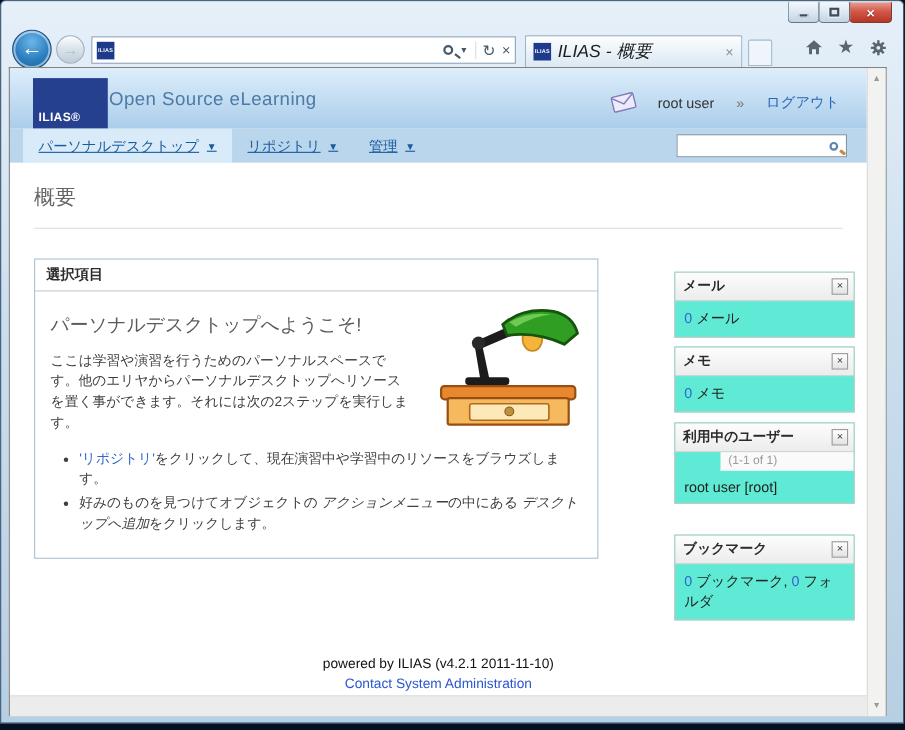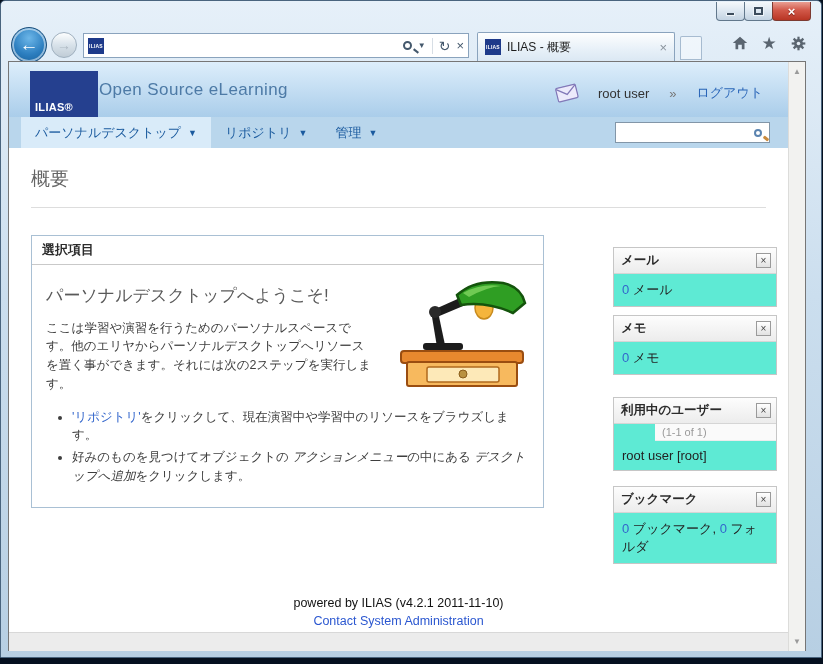--- a/index.html
+++ b/index.html
@@ -39,21 +39,21 @@
   .mag{position:relative;width:9px;height:9px;border:2px solid #44586c;border-radius:50%;}
   .mag::after{content:"";position:absolute;left:8px;top:7px;width:6px;height:2px;background:#44586c;transform:rotate(38deg);}
   .caret{font-size:8px;color:#44586c;}
   .vsep{width:1px;height:16px;background:#d7dee5;}
   .refresh{font-size:14px;line-height:1;}
   .stopx{font-size:13px;line-height:1;}
   .tab{position:absolute;left:476px;top:1px;width:198px;height:29px;
     background:linear-gradient(#fdfefe,#e7f0f8 60%,#dbe8f3);
     border:1px solid #8aa3bd;border-bottom:none;border-radius:2px 2px 0 0;
     display:flex;align-items:center;padding:0 7px;gap:6px;}
-  .tab-title{flex:1;font-size:12px;color:#1d1d1d;white-space:nowrap;overflow:hidden;}
+  .tab-title{flex:1;font-size:16px;color:#1d1d1d;white-space:nowrap;overflow:hidden;font-style:italic;}
   .tab-close{color:#8a949d;font-size:13px;line-height:1;}
   .newtab{position:absolute;left:679px;top:5px;width:22px;height:24px;
     background:rgba(255,255,255,.45);border:1px solid rgba(135,163,189,.7);border-radius:2px 2px 0 0;}
   .chrome-icons{position:absolute;right:14px;top:3px;display:flex;align-items:center;gap:11px;}
   .ci{width:18px;height:18px;display:flex;align-items:center;justify-content:center;color:#555;}
   .star-glyph{font-size:17px;color:#5a6570;}
 
   
   .viewport{position:absolute;left:7px;top:60px;width:798px;height:590px;background:#fff;
     border:1px solid #767676;border-bottom:none;display:flex;}
@@ -67,21 +67,21 @@
   .il-logo{position:absolute;left:21px;top:9px;width:68px;height:46px;background:#25408f;
     color:#fff;font-size:11px;font-weight:bold;display:flex;align-items:flex-end;padding:4px 5px;letter-spacing:.3px;}
   .tagline{position:absolute;left:90px;top:18px;font-size:17px;color:#4d7aa6;letter-spacing:.4px;}
   .userbox{position:absolute;right:25px;top:22px;display:flex;align-items:center;gap:20px;font-size:13px;}
   .username{color:#333;}
   .chev{color:#777;}
   .logout{color:#2a66b8;text-decoration:none;}
 
   
   .il-nav{height:31px;background:#b9d6ec;display:flex;align-items:stretch;position:relative;flex:none;}
-  .nav-item{display:flex;align-items:center;gap:7px;padding:0 14px;font-size:13px;color:#1a5a9e;cursor:pointer;}
+  .nav-item{display:flex;align-items:center;gap:7px;padding:0 14px;font-size:13px;color:#1a5a9e;cursor:pointer;text-decoration:underline;}
   .nav-item.active{background:#d9ebf9;}
   .nav-item:first-child{margin-left:12px;}
   .nav-caret{font-size:9px;color:#1a5a9e;}
   .nav-search{position:absolute;right:18px;top:5px;width:155px;height:21px;background:#fff;
     border:1px solid #8296a8;display:flex;align-items:center;padding:0 4px;}
   .nav-search input{flex:1;border:none;outline:none;font-size:12px;min-width:0;}
   .mag2{position:relative;width:8px;height:8px;border:2px solid #5b84b0;border-radius:50%;flex:none;margin-right:3px;}
   .mag2::after{content:"";position:absolute;left:7px;top:6px;width:6px;height:3px;background:#c98b3f;transform:rotate(38deg);border-radius:1px;}
 
   
@@ -281,21 +281,21 @@
             <div class="blk" style="top:167px">
               <div class="blk-h">
                 <span class="blk-t">メモ</span>
                 <span class="blk-x">×</span>
               </div>
               <div class="blk-c">
                 <a class="ilink" href="#">0</a> <span>メモ</span>
               </div>
             </div>
 
-            <div class="blk" style="top:249px">
+            <div class="blk" style="top:236px">
               <div class="blk-h">
                 <span class="blk-t">利用中のユーザー</span>
                 <span class="blk-x">×</span>
               </div>
               <div class="pager">(1-1 of 1)</div>
               <div class="blk-c">root user [root]</div>
             </div>
 
             <div class="blk" style="top:338px">
               <div class="blk-h">

